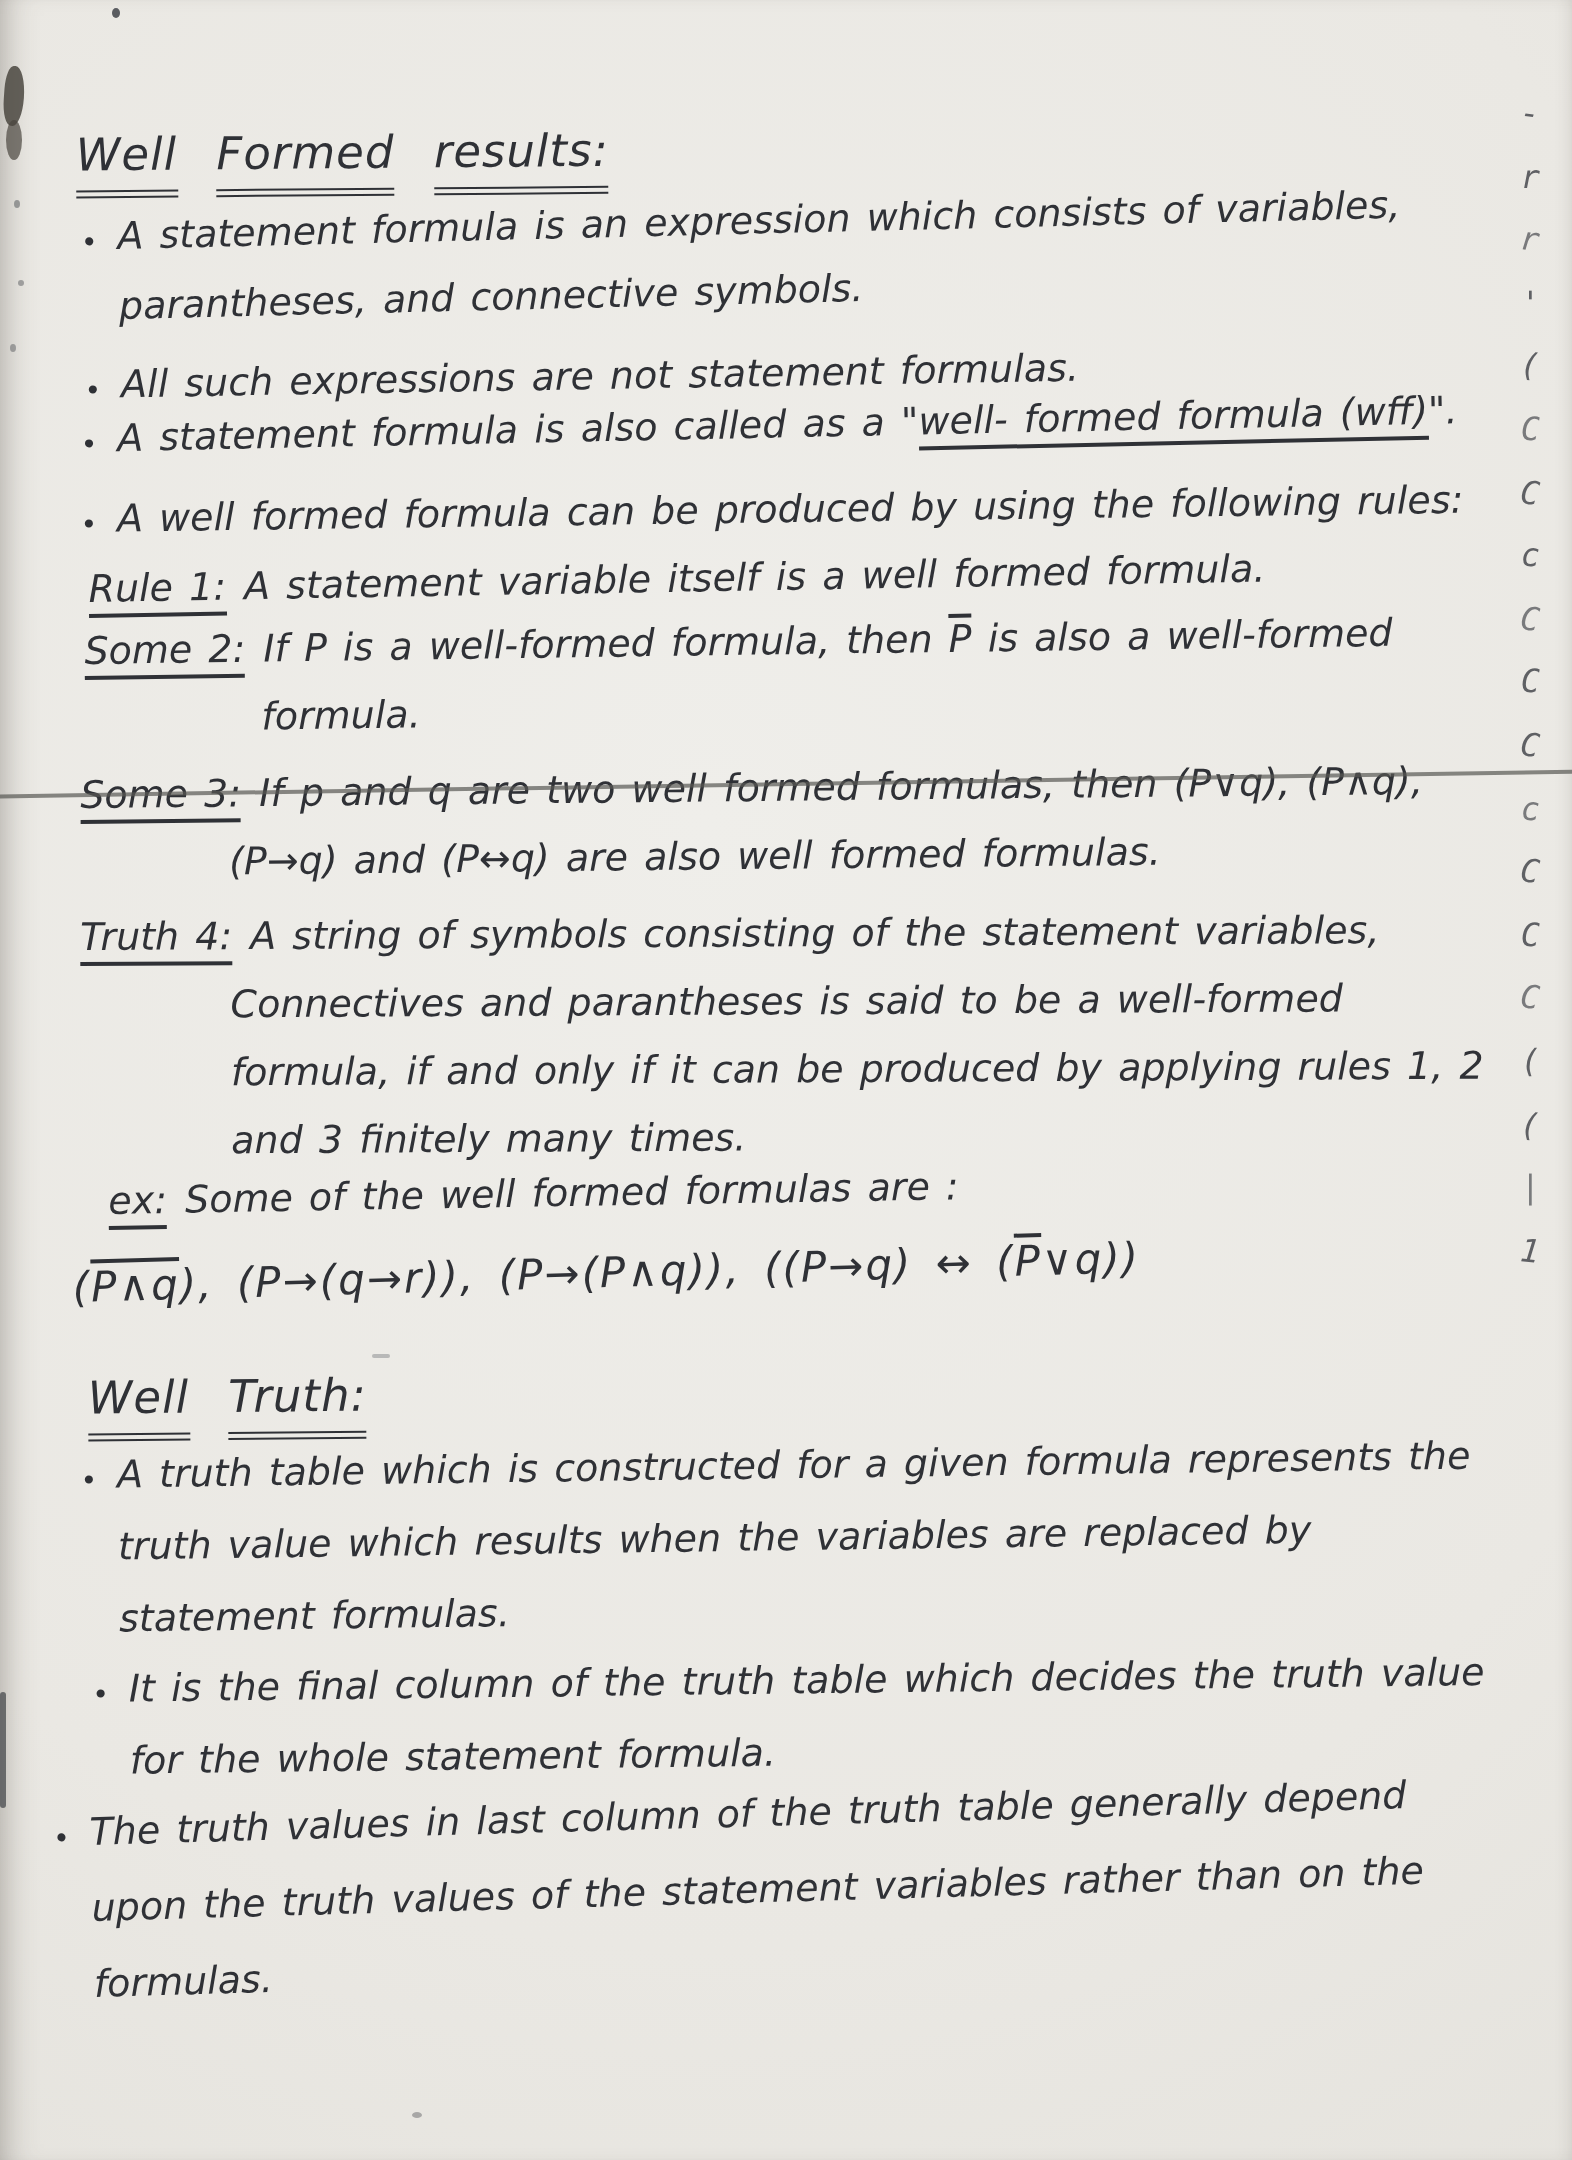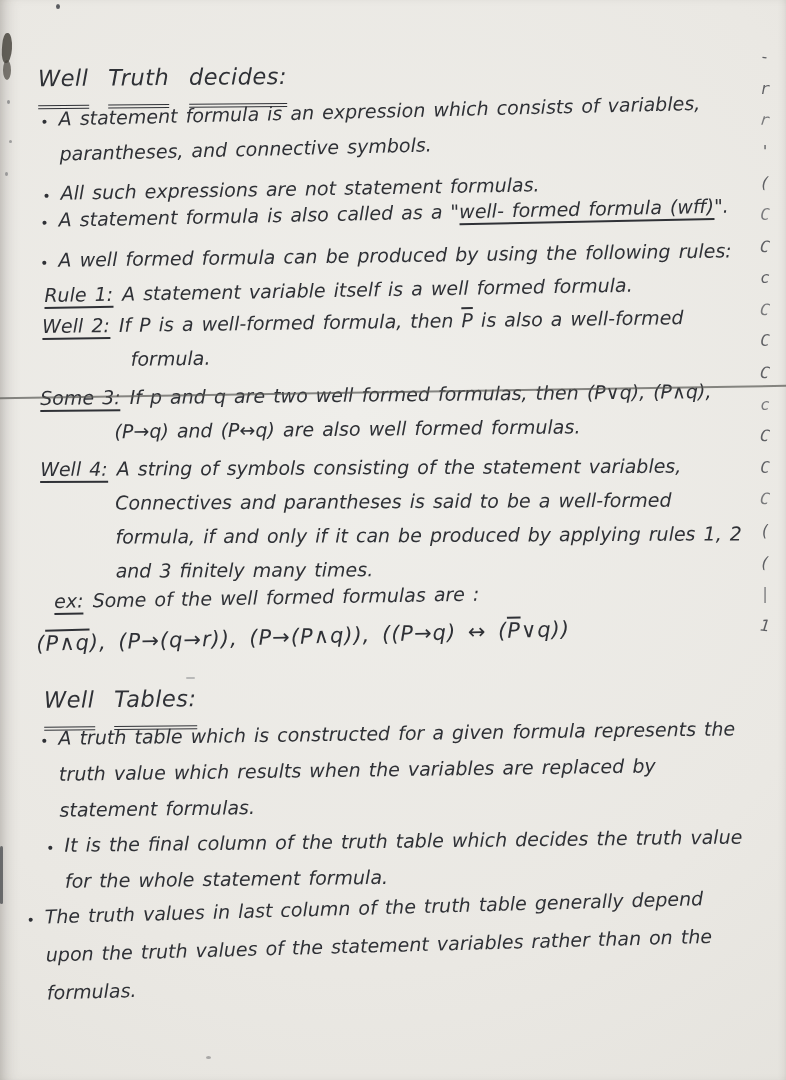--- a/index.html
+++ b/index.html
@@ -10,21 +10,21 @@
     font-family:"DejaVu Sans", sans-serif;
   }
   .paper {
     position:absolute; inset:0;
     background: radial-gradient(125% 95% at 45% 38%, #efeeea 0%, var(--paper) 55%, #e1dfd9 100%);
     box-shadow: inset 14px 0 18px -14px rgba(70,65,58,.45), inset -6px 0 10px -8px rgba(70,65,58,.25);
   }
   .hw { font-style:italic; color:var(--ink); word-spacing:2px; }
 
   .heading { position:absolute; font-size:22.5px; line-height:30px; letter-spacing:.5px; white-space:nowrap; }
-  .dul { border-bottom:4px double currentColor; padding-bottom:12px; margin-right:10px; display:inline-block; }
+  .dul { border-bottom:4px double currentColor; padding-bottom:2px; margin-right:10px; display:inline-block; }
 
   .para { position:absolute; display:flex; gap:10px; font-size:19px; line-height:35px; transform-origin:left top; }
   .para .bullet { flex:0 0 auto; font-size:14px; padding-top:3px; }
   .ptxt { flex:1 1 auto; }
 
   .rule { position:absolute; font-size:19px; line-height:34px; transform-origin:left top; }
   .rule-label { border-bottom:2px solid currentColor; padding-bottom:1px; margin-right:9px; }
   .ul-phrase { border-bottom:2px solid currentColor; padding-bottom:1px; }
   .ol { text-decoration:overline; text-decoration-thickness:1.5px; text-underline-offset:2px; }
 
@@ -56,22 +56,22 @@
   .speck-5 { left:186px; top:677px; width:9px; height:2px; border-radius:2px; opacity:.35; }
   .speck-6 { left:206px; top:1056px; width:5px; height:3px; opacity:.45; }
 </style>
 </head>
 <body>
 
 <div class="paper hw">
 
   <div class="heading" style="top:62px; left:38px; transform:rotate(-0.5deg);">
     <span class="dul">Well</span>
-    <span class="dul">Truth</span>
-    <span class="dul">decides:</span>
+    <span class="dul">Formed</span>
+    <span class="dul">results:</span>
   </div>
 
   <div class="para" style="top:102px; left:40px; width:702px; transform:rotate(-1.4deg);">
     <span class="bullet">•</span>
     <span class="ptxt">A statement formula is an expression which consists of variables, parantheses, and connective symbols.</span>
   </div>
 
   <div class="para" style="top:176px; left:42px; width:700px; transform:rotate(-1deg);">
     <span class="bullet">•</span>
     <span class="ptxt">All such expressions are not statement formulas.</span>
@@ -85,42 +85,42 @@
   <div class="para" style="top:243px; left:40px; width:720px; transform:rotate(-0.8deg);">
     <span class="bullet">•</span>
     <span class="ptxt">A well formed formula can be produced by using the following rules:</span>
   </div>
 
   <div class="rule" style="top:278px; left:44px; width:700px; transform:rotate(-1deg);">
     <span class="rule-label">Rule 1:</span><span>A statement variable itself is a well formed formula.</span>
   </div>
 
   <div class="rule" style="top:309px; left:42px; width:700px; padding-left:88px; text-indent:-88px; transform:rotate(-0.8deg);">
-    <span class="rule-label">Well 2:</span><span>If P is a well-formed formula, then </span><span class="ol">P</span><span> is also a well-formed formula.</span>
+    <span class="rule-label">Some 2:</span><span>If P is a well-formed formula, then </span><span class="ol">P</span><span> is also a well-formed formula.</span>
   </div>
 
   <div class="rule" style="top:381px; left:40px; width:706px; padding-left:74px; text-indent:-74px; transform:rotate(-0.6deg);">
     <span class="rule-label">Some 3:</span><span>If p and q are two well formed formulas, then (P∨q), (P∧q), (P→q) and (P↔q) are also well formed formulas.</span>
   </div>
 
   <div class="rule" style="top:452px; left:40px; width:706px; padding-left:75px; text-indent:-75px; transform:rotate(-0.3deg);">
-    <span class="rule-label">Well 4:</span><span>A string of symbols consisting of the statement variables, Connectives and parantheses is said to be a well-formed formula, if and only if it can be produced by applying rules 1, 2 and 3 finitely many times.</span>
+    <span class="rule-label">Truth 4:</span><span>A string of symbols consisting of the statement variables, Connectives and parantheses is said to be a well-formed formula, if and only if it can be produced by applying rules 1, 2 and 3 finitely many times.</span>
   </div>
 
   <div class="exline" style="top:590px; left:54px; transform:rotate(-1deg);">
     <span class="rule-label">ex:</span><span>Some of the well formed formulas are :</span>
   </div>
 
   <div class="formula" style="top:632px; left:36px; transform:rotate(-1.6deg);">
     <span>(</span><span class="ol">P∧q</span><span>), (P→(q→r)), (P→(P∧q)), ((P→q) ↔ (</span><span class="ol">P</span><span>∨q))</span>
   </div>
 
   <div class="heading" style="top:684px; left:44px; transform:rotate(-0.6deg);">
     <span class="dul">Well</span>
-    <span class="dul">Tables:</span>
+    <span class="dul">Truth:</span>
   </div>
 
   <div class="para" style="top:720px; left:40px; width:706px; line-height:36px; transform:rotate(-0.8deg);">
     <span class="bullet">•</span>
     <span class="ptxt">A truth table which is constructed for a given formula represents the truth value which results when the variables are replaced by statement formulas.</span>
   </div>
 
   <div class="para" style="top:827px; left:46px; width:700px; line-height:36px; transform:rotate(-0.7deg);">
     <span class="bullet">•</span>
     <span class="ptxt">It is the final column of the truth table which decides the truth value for the whole statement formula.</span>

